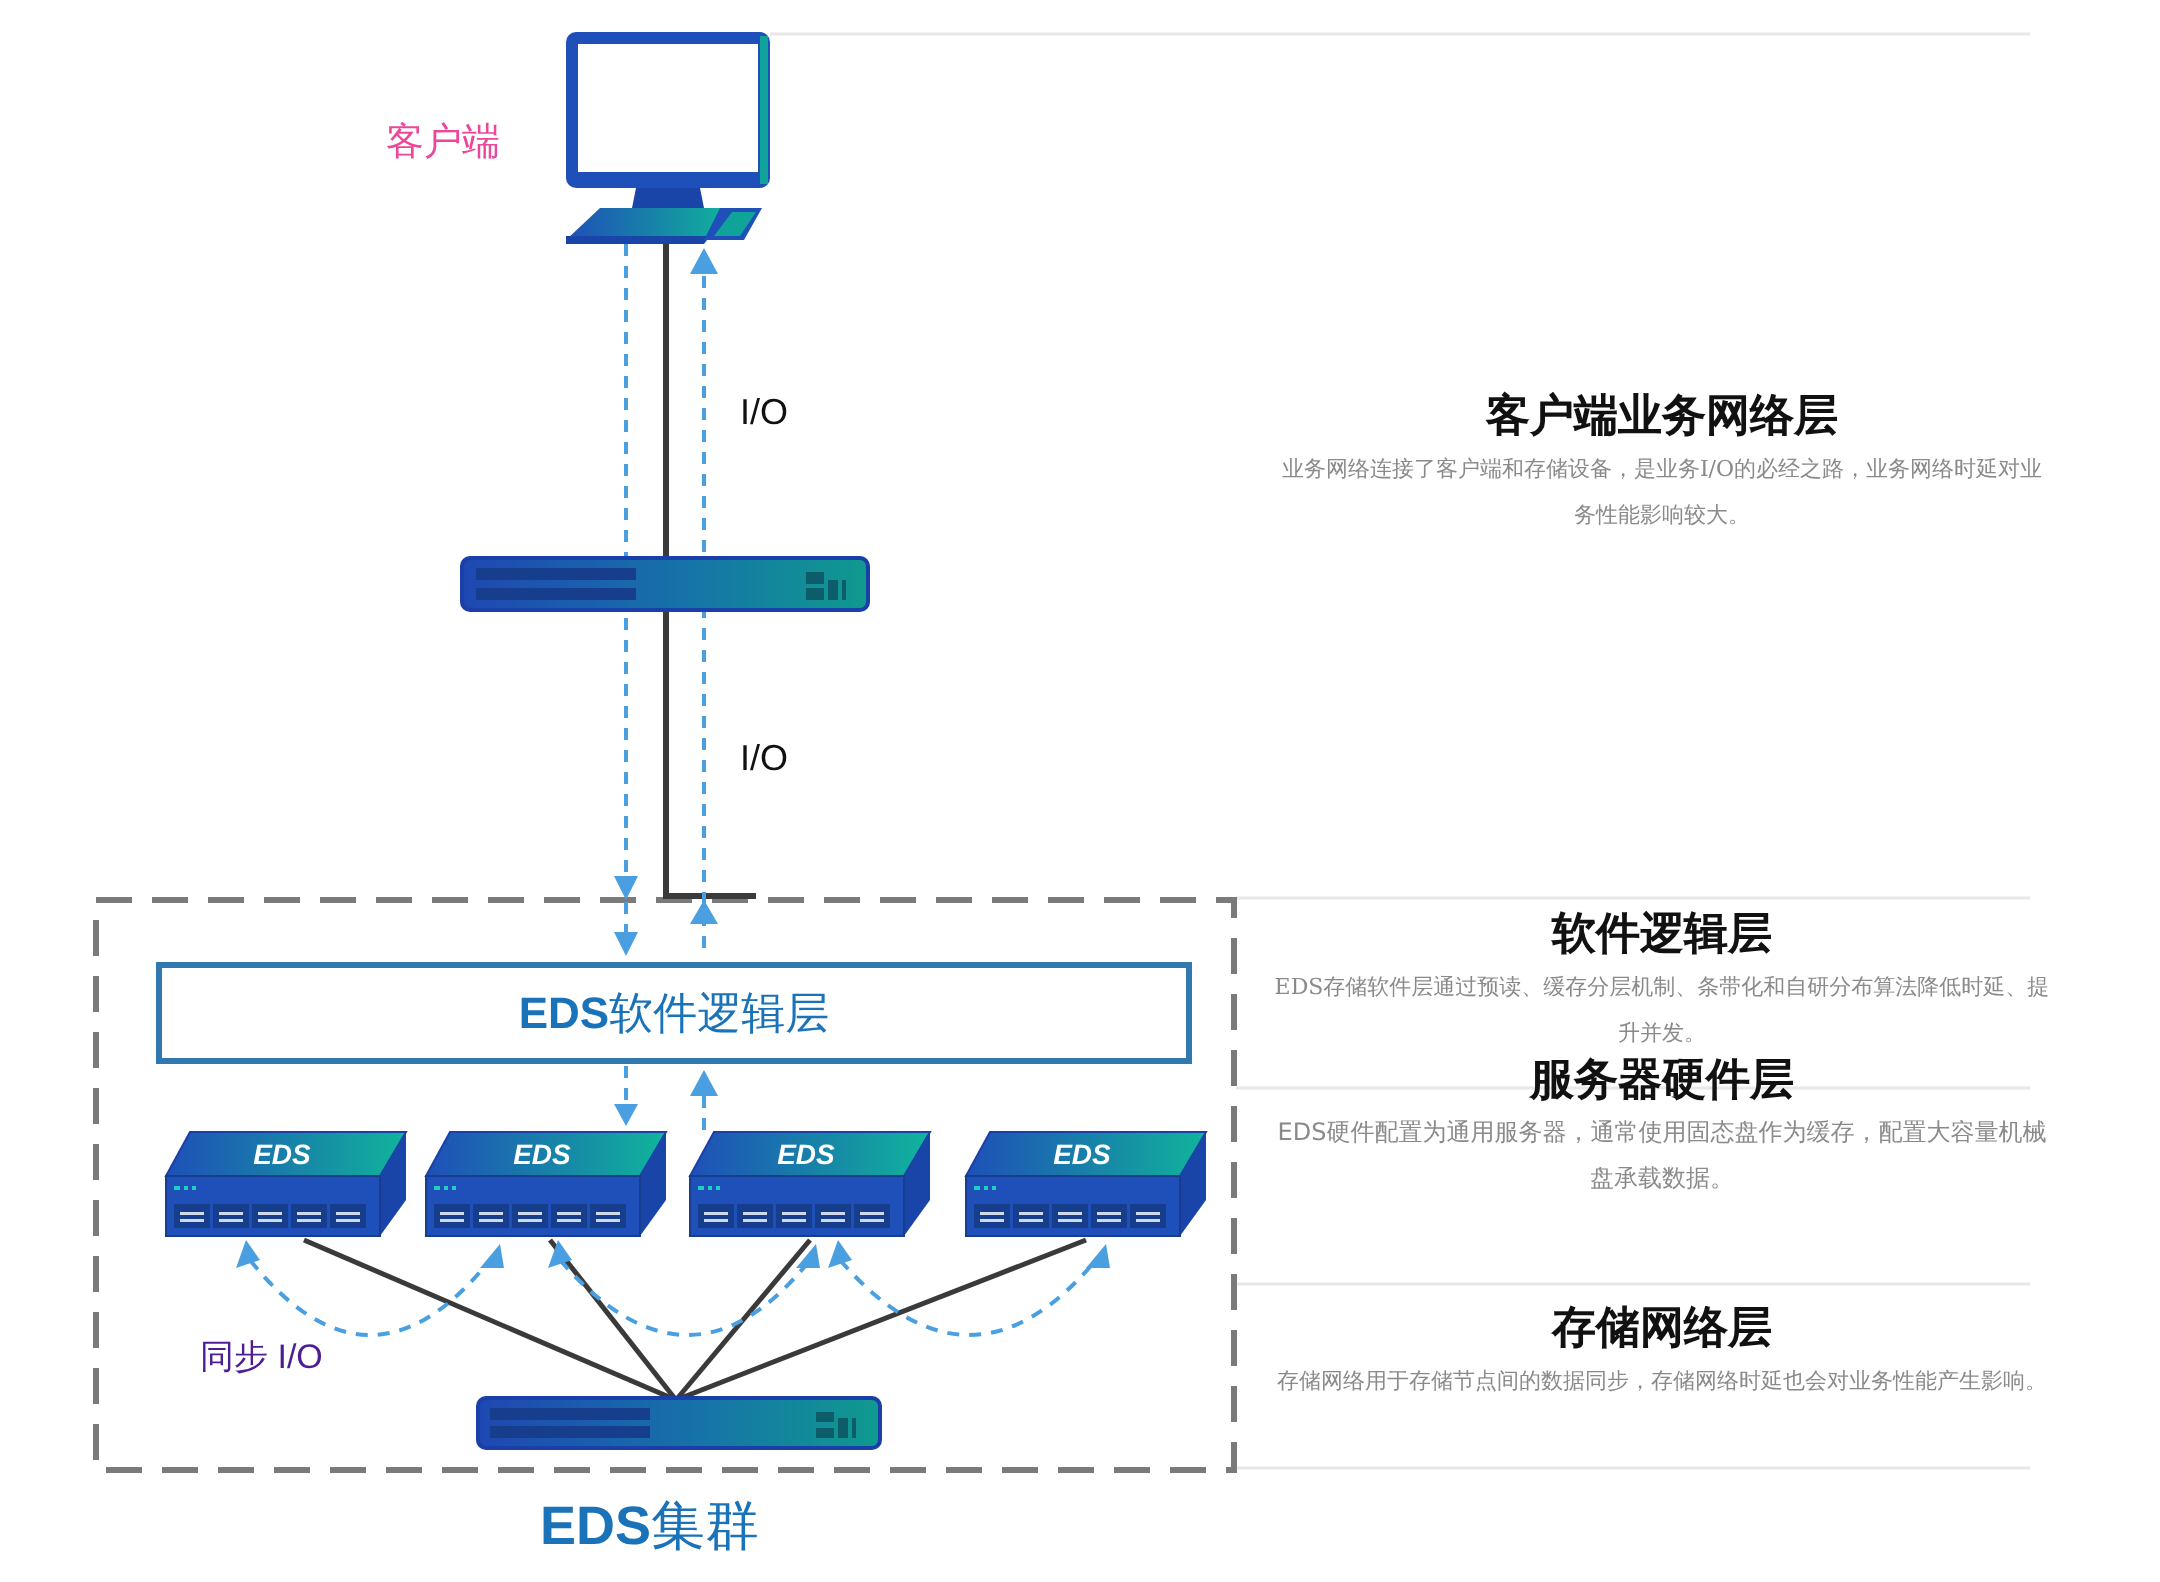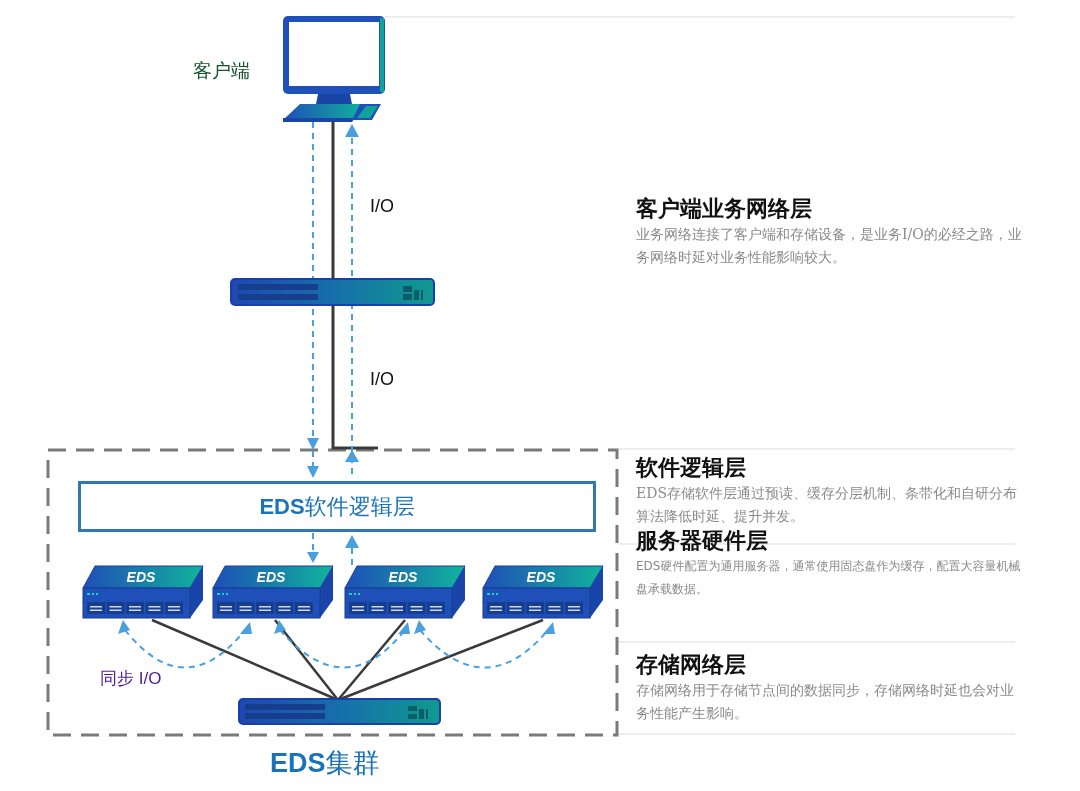--- a/index.html
+++ b/index.html
@@ -1,29 +1,29 @@
 <!DOCTYPE html>
 <html><head>
 <meta charset="utf-8">
 <style>
   html, body { margin: 0; padding: 0; background: #ffffff; }
   body { width: 1080px; height: 791px; position: relative; overflow: hidden; font-family: "Liberation Sans", "DejaVu Sans", sans-serif; }
   #diagram { position: absolute; left: 0; top: 0; }
   .lbl { position: absolute; white-space: nowrap; }
-  .client-label { left: 193px; top: 58px; font-size: 19px; color: #14532d; }
+  .client-label { left: 193px; top: 58px; font-size: 19px; color: #ec4899; }
   .io-label { font-size: 18px; color: #111; }
   .io1 { left: 370px; top: 196px; }
   .io2 { left: 370px; top: 369px; }
   .sync-label { left: 100px; top: 667px; font-size: 17px; color: #4c1d95; }
   .eds-soft-box { position: absolute; left: 78px; top: 481px; width: 518px; height: 51px; box-sizing: border-box; border: 3px solid #2f78b0; background: #fff; display: flex; align-items: center; justify-content: center; font-size: 22px; color: #1a73b8; }
   .eds-soft-box b { font-weight: bold; }
   .cluster-label { left: 270px; top: 745px; font-size: 27px; color: #1a73b8; font-weight: bold; }
-  .layer { position: absolute; left: 636px; width: 390px; }
+  .layer { position: absolute; left: 636px; width: 390px; text-align: center; }
   .layer h3 { margin: 0; font-size: 22px; font-weight: bold; color: #111; line-height: 28px; font-family: "DejaVu Sans", sans-serif; }
-  .layer p { margin: 0; font-size: 14px; color: #8a8a8a; line-height: 23px; font-family: "DejaVu Serif", serif; }
+  .layer p { margin: 0; font-size: 11px; color: #8a8a8a; line-height: 23px; font-family: "DejaVu Serif", serif; }
   .l1 { top: 195px; }
   .l2 { top: 454px; }
   .l3 { top: 527px; }
   .l3 p { font-family: "DejaVu Sans", sans-serif; font-size: 12px; }
   .l4 { top: 651px; }
 </style>
 </head>
 <body>
 
 <svg id="diagram" width="1080" height="791" viewBox="0 0 1080 791">

